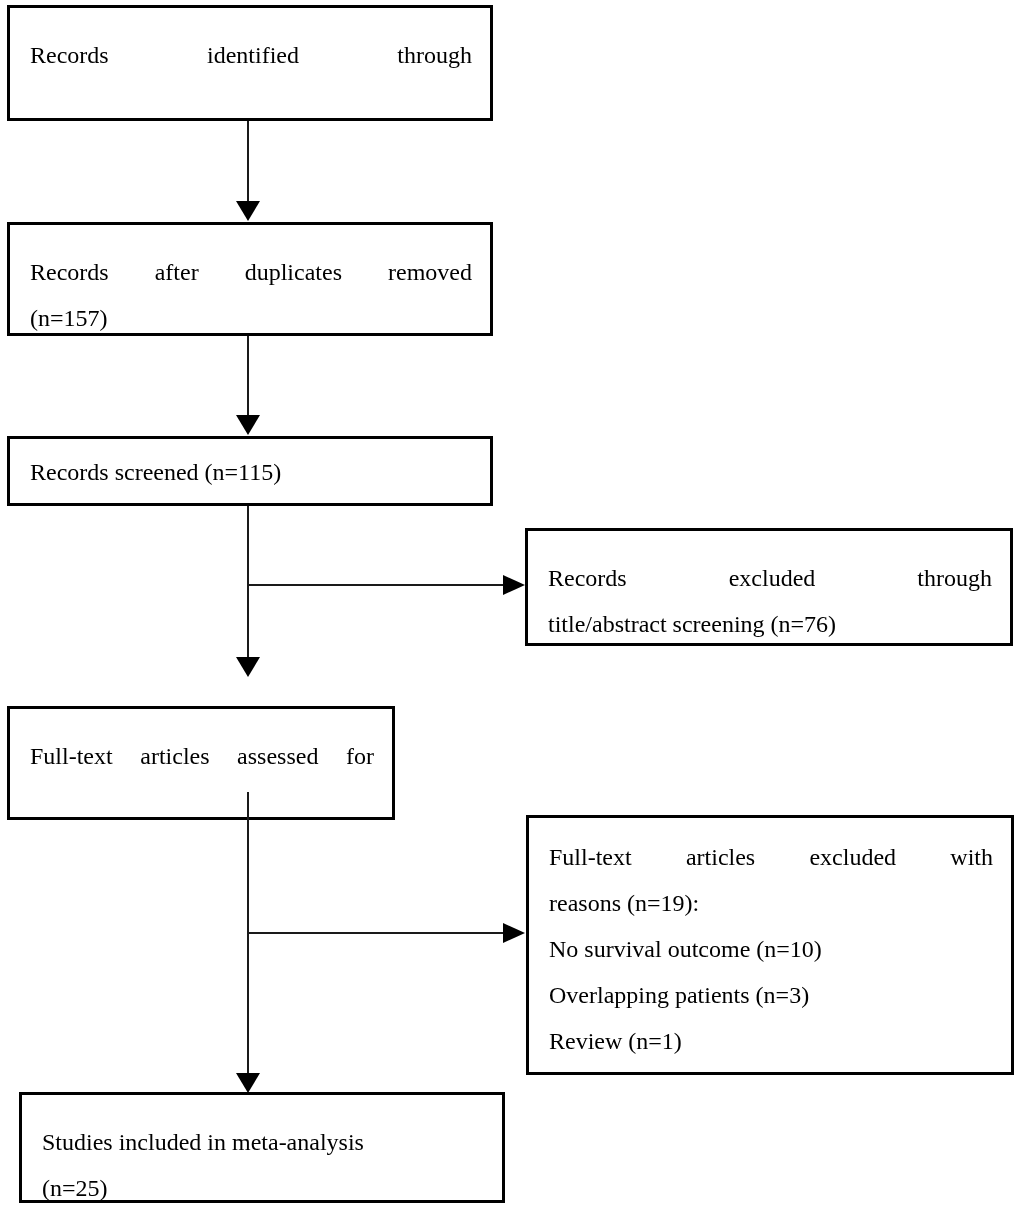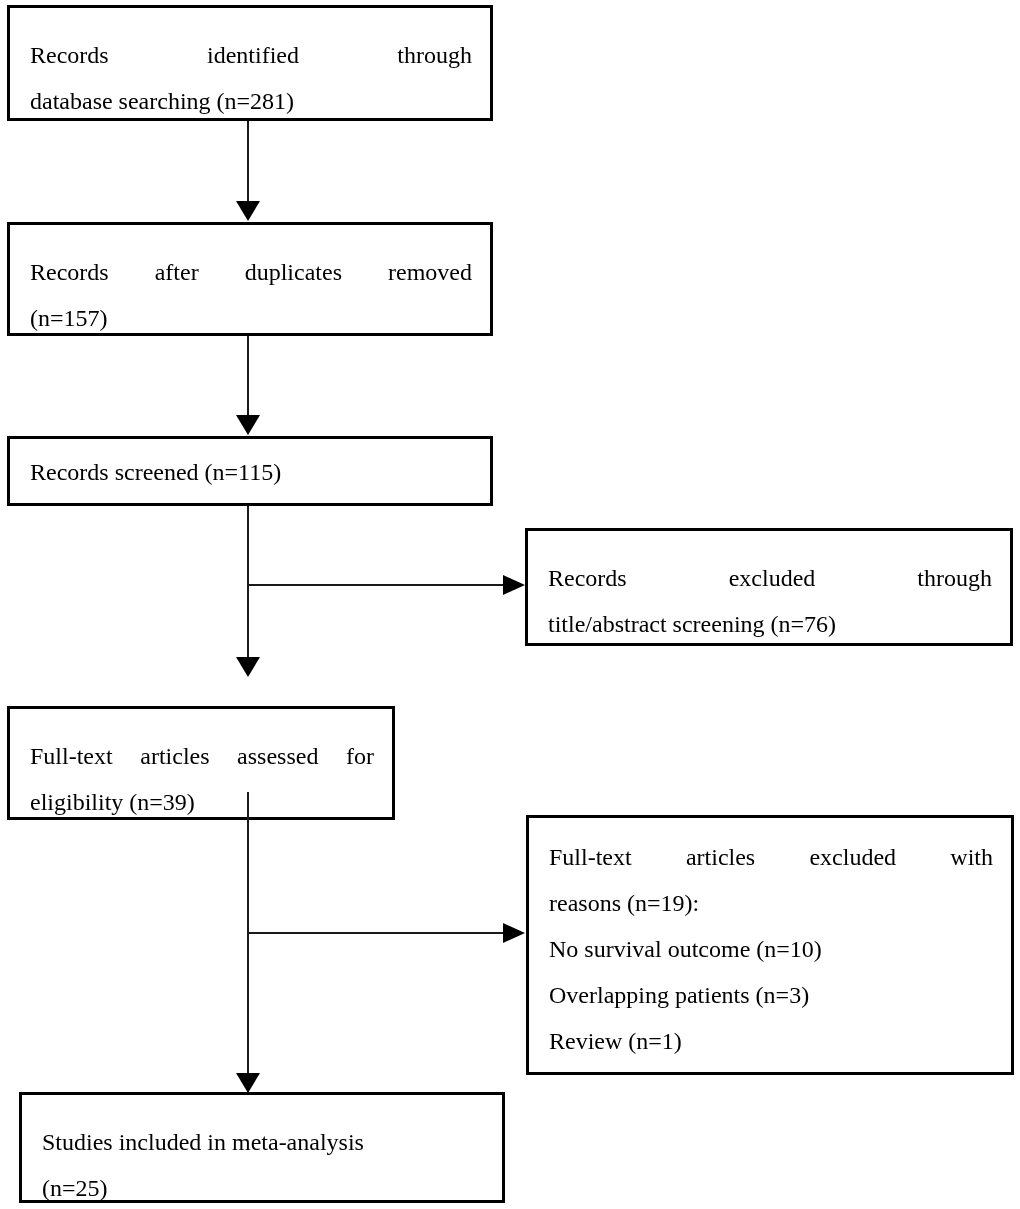--- a/index.html
+++ b/index.html
@@ -57,21 +57,20 @@
     border-left: 22px solid #000000;
   }
 </style>
 </head>
 <body>
 
 <div class="stage">
 
   <div class="box" style="left:7px; top:5px; width:486px; height:116px;">
     <div class="j">Records identified through</div>
-    <div class="l">database searching (n=281)</div>
   </div>
 
   <div class="vline" style="left:247px; top:121px; height:81px;"></div>
   <div class="head-down" style="left:236px; top:201px;"></div>
 
   <div class="box" style="left:7px; top:222px; width:486px; height:114px;">
     <div class="j">Records after duplicates removed</div>
     <div class="l">(n=157)</div>
   </div>
 
@@ -87,21 +86,20 @@
   <div class="hline" style="left:248px; top:584px; width:256px;"></div>
   <div class="head-right" style="left:503px; top:575px;"></div>
 
   <div class="box" style="left:525px; top:528px; width:488px; height:118px;">
     <div class="j">Records excluded through</div>
     <div class="l">title/abstract screening (n=76)</div>
   </div>
 
   <div class="box" style="left:7px; top:706px; width:388px; height:114px;">
     <div class="j">Full-text articles assessed for</div>
-    <div class="l">eligibility (n=39)</div>
   </div>
 
   <div class="vline" style="left:247px; top:792px; height:282px;"></div>
   <div class="head-down" style="left:236px; top:1073px;"></div>
   <div class="hline" style="left:248px; top:932px; width:256px;"></div>
   <div class="head-right" style="left:503px; top:923px;"></div>
 
   <div class="box" style="left:526px; top:815px; width:488px; height:260px; padding-top:16px;">
     <div class="j">Full-text articles excluded with</div>
     <div class="l">reasons (n=19):</div>

